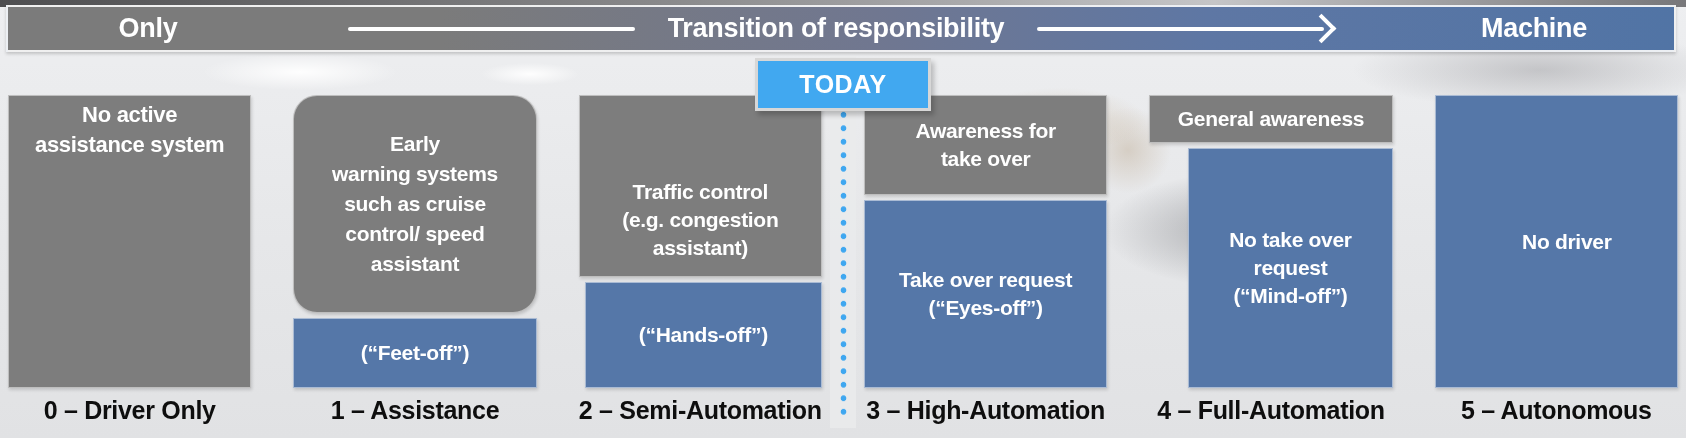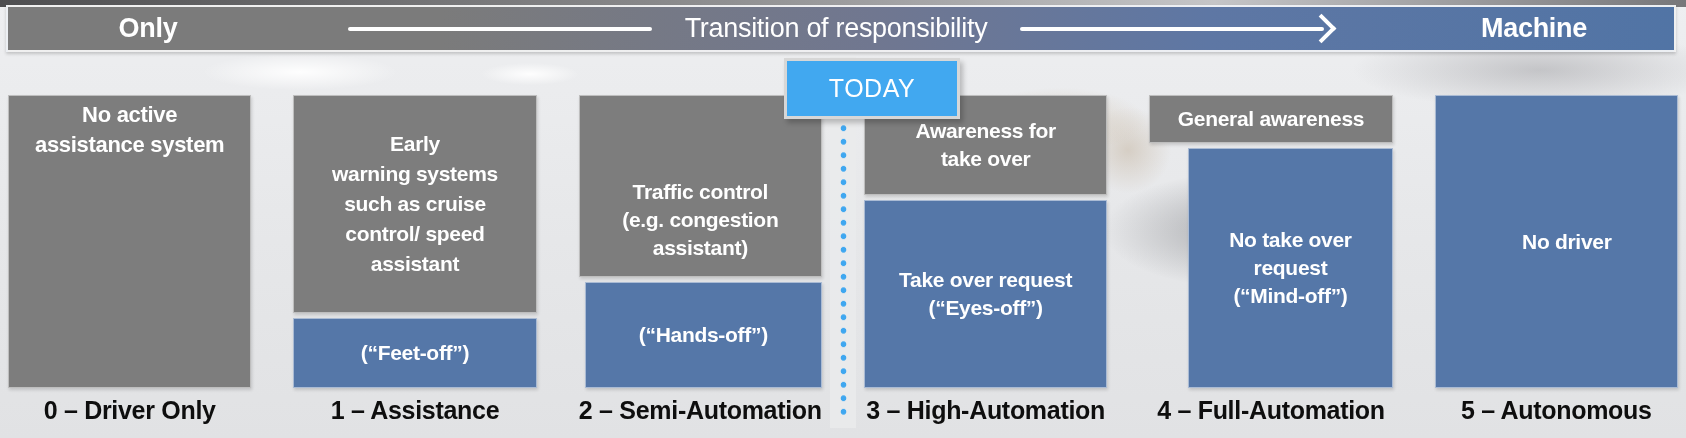--- a/index.html
+++ b/index.html
@@ -24,47 +24,47 @@
     border:2px solid rgba(250,250,250,0.92);
     background:linear-gradient(90deg,#7b7b7b 0%,#7b7b7b 26%,#707790 52%,#5e77a4 72%,#5174a5 100%);
     box-shadow:0 2px 3px rgba(0,0,0,0.18);
   }
   .bar-label{position:absolute;top:0;bottom:0;width:280px;display:flex;align-items:center;justify-content:center;
     color:#fff;font-weight:bold;font-size:27px;letter-spacing:-0.3px;}
   .bar-label.human{left:0;}
   .bar-label.machine{right:0;}
   .arrow-zone{position:absolute;left:340px;right:342px;top:0;bottom:0;display:flex;align-items:center;}
   .arrow-line{flex:1;height:4px;background:#fff;border-radius:2px;}
-  .arrow-title{color:#fff;font-weight:normal;font-size:27px;margin:0 33px;letter-spacing:-0.3px;white-space:nowrap;}
+  .arrow-title{color:#fff;font-weight:bold;font-size:27px;margin:0 33px;letter-spacing:-0.3px;white-space:nowrap;}
   .arrow-head{width:17px;height:17px;border-top:4px solid #fff;border-right:4px solid #fff;
     transform:rotate(45deg);margin-left:-13px;flex:none;}
   
   .today-strip{position:absolute;left:830px;width:26px;top:56px;bottom:10px;background:rgba(233,234,236,0.92);z-index:1;}
   .today-dots{position:absolute;left:837px;width:13px;top:108px;bottom:16px;z-index:4;
     background-image:radial-gradient(circle at 50% 50%, #3fa7f0 2.5px, rgba(63,167,240,0) 3.2px);
     background-size:13px 13.5px;background-repeat:repeat;}
-  .today-badge{position:absolute;left:755px;top:58px;width:176px;height:61px;box-sizing:border-box;
+  .today-badge{position:absolute;left:755px;top:58px;width:176px;height:53px;box-sizing:border-box;
     background:#41a8f0;border:3px solid #d7d7d7;z-index:6;
     display:flex;align-items:center;justify-content:center;
-    color:#fff;font-weight:normal;font-size:25px;letter-spacing:0.5px;
-    box-shadow:3px 4px 5px rgba(0,0,0,0.22);margin-left:29px;}
+    color:#fff;font-weight:bold;font-size:25px;letter-spacing:0.5px;
+    box-shadow:3px 4px 5px rgba(0,0,0,0.22);}
   
   .columns{position:absolute;left:8px;right:8px;top:95px;bottom:0;display:flex;gap:42px;z-index:2;}
   .col{flex:1;display:flex;flex-direction:column;min-width:0;}
   .boxes{height:293px;display:flex;flex-direction:column;gap:5px;}
   .box{box-sizing:border-box;border:1px solid rgba(255,255,255,0.5);
     display:flex;flex-direction:column;justify-content:center;align-items:center;
     text-align:center;color:#fff;font-weight:bold;padding:4px 10px;
     box-shadow:1px 2px 3px rgba(0,0,0,0.15);}
   .box.gray{background:#7d7d7d;}
   .box.blue{background:#5577a8;}
   .box-text{white-space:pre-line;font-size:21px;line-height:28px;letter-spacing:-0.3px;}
   .col-0 .box{height:100%;justify-content:flex-start;padding-bottom:0;}
   .col-0 .box-text{font-size:22px;line-height:30px;}
-  .col-1 .box.gray{height:218px;}
+  .col-1 .box.gray{height:218px;border-radius:24px;}
   .col-1 .box-text{line-height:30px;}
   .col-1 .box.blue{flex:1;}
   .col-2 .box.gray{height:182px;justify-content:flex-end;padding-bottom:14px;}
   .col-2 .box.blue{flex:1;margin-left:6px;}
   .col-3 .box.gray{height:100px;}
   .col-3 .box.blue{flex:1;}
   .col-4 .box.gray{height:48px;}
   .col-4 .box.blue{flex:1;margin-left:39px;}
   .col-5 .box{height:100%;padding-left:31px;}
   .col-label{text-align:center;font-weight:bold;font-size:25px;color:#0e0e0e;

